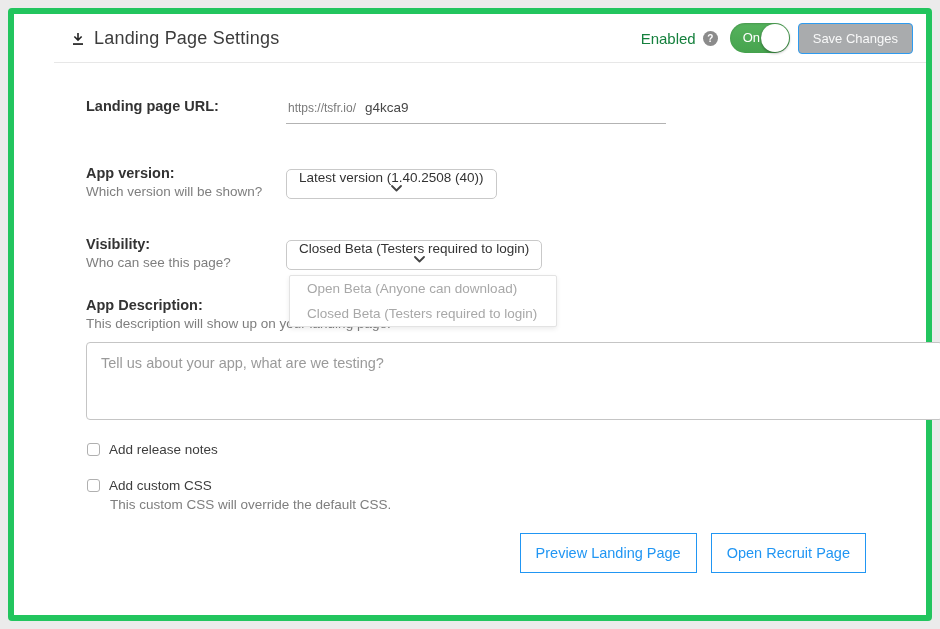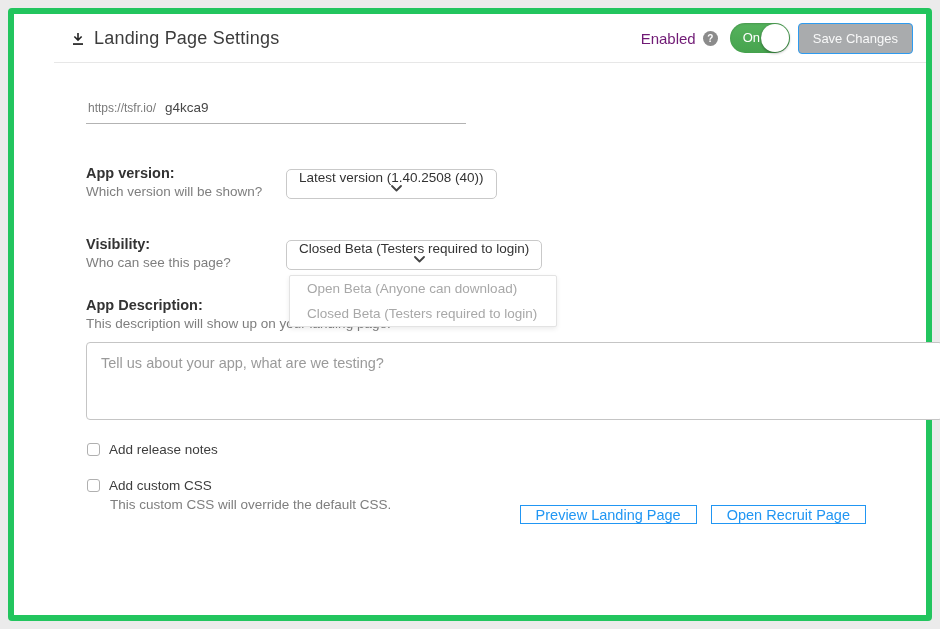--- a/index.html
+++ b/index.html
@@ -30,21 +30,21 @@
   }
   .dl-icon { display:inline-flex; width:14px; height:15px; margin-top:2px; }
   .page-title {
     font-size:18px;
     font-weight:400;
     color:#3c3c3c;
     margin-left:9px;
     letter-spacing:.2px;
   }
   .header-right { margin-left:auto; display:flex; align-items:center; }
-  .enabled-label { font-size:15px; color:#701a75; }
+  .enabled-label { font-size:15px; color:#15803d; }
   .help-circle {
     width:15px; height:15px;
     margin-left:7px;
     border-radius:50%;
     background:#8b8b8b;
     color:#fff;
     font-size:10px;
     font-weight:bold;
     display:inline-flex;
     align-items:center;
@@ -181,29 +181,30 @@
   .footer {
     display:flex;
     justify-content:flex-end;
     gap:14px;
     margin-top:-8px;
     padding-right:25px;
     position:relative;
     z-index:1;
   }
   .outline-btn {
-    height:19px;
+    height:40px;
     padding:0 15px;
     background:#fff;
     border:1px solid #2196f3;
     border-radius:0;
     color:#2196f3;
     font-size:14.5px;
     font-family:inherit;
     cursor:pointer;
+    margin-top:28px;
   }
 </style>
 </head>
 <body>
 
 <div class="card">
 
   <div class="card-header">
     <span class="dl-icon">
       <svg width="14" height="15" viewBox="0 0 14 15">
@@ -220,20 +221,23 @@
         <span class="toggle-label">On</span>
         <span class="toggle-knob"></span>
       </div>
       <button class="save-btn">Save Changes</button>
     </div>
   </div>
 
   <div class="card-body">
 
     <div class="row row-url">
+      <div class="row-label">
+        <div class="lbl">Landing page URL:</div>
+      </div>
       <div class="ctrl">
         <div class="url-field">
           <span class="url-prefix">https://tsfr.io/</span>
           <span class="url-value">g4kca9</span>
         </div>
       </div>
     </div>
 
     <div class="row row-version">
       <div class="row-label">

